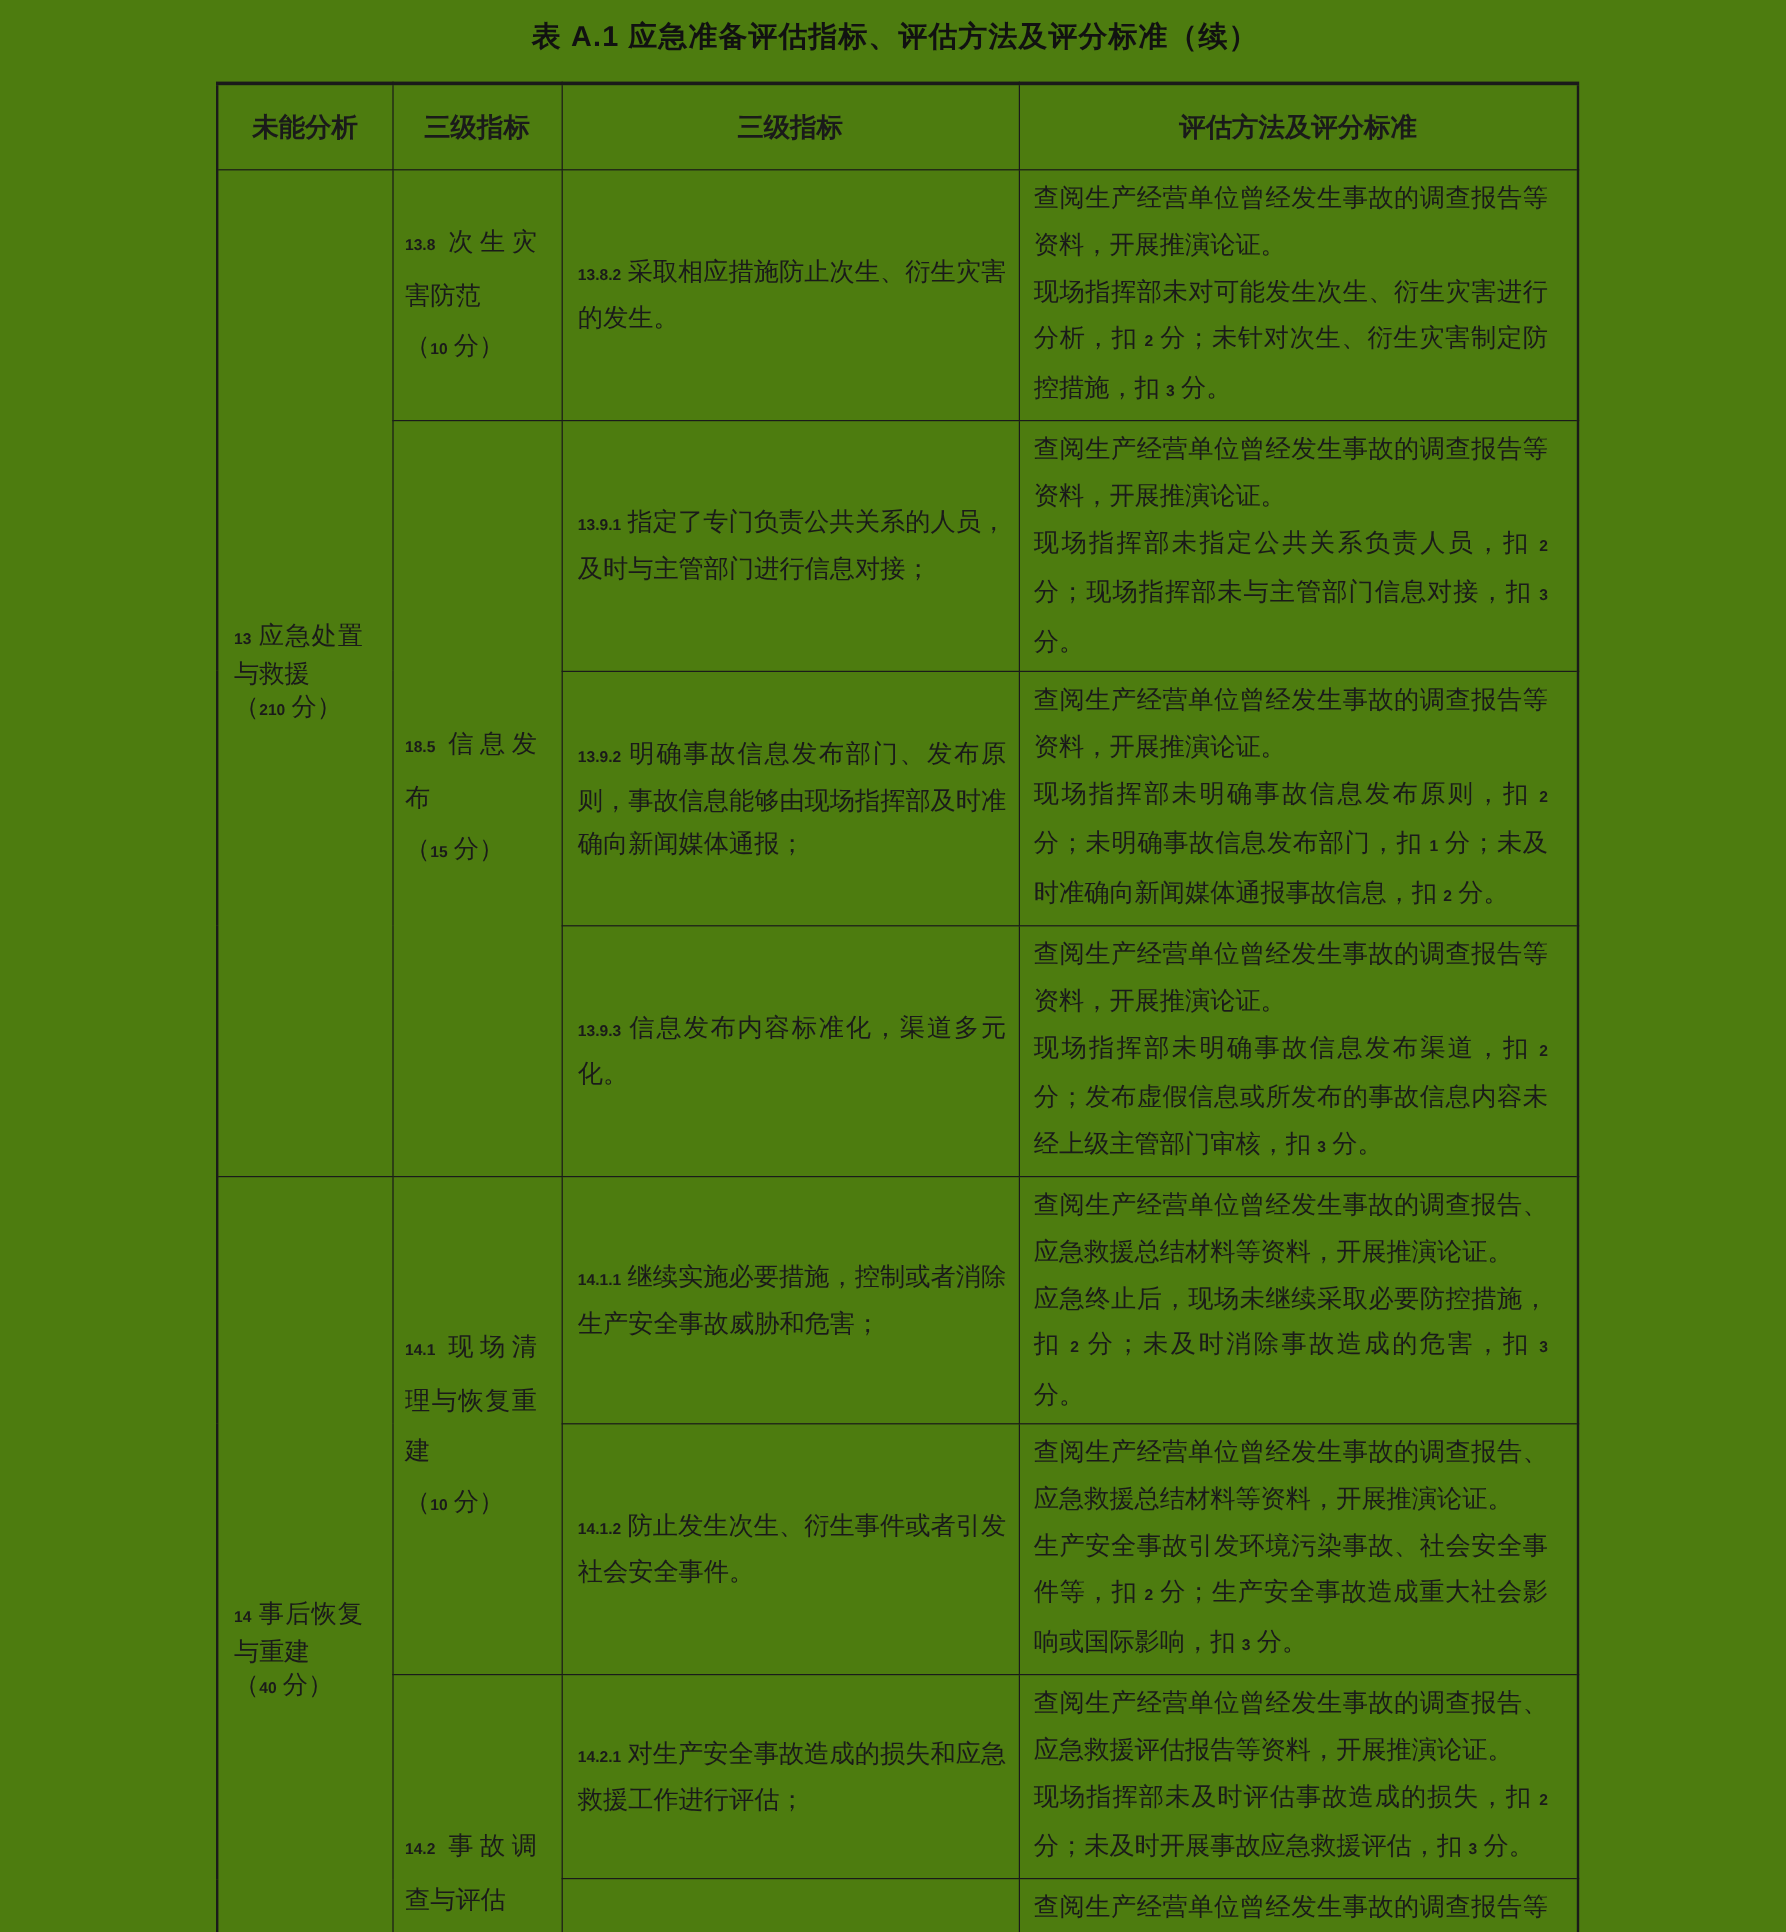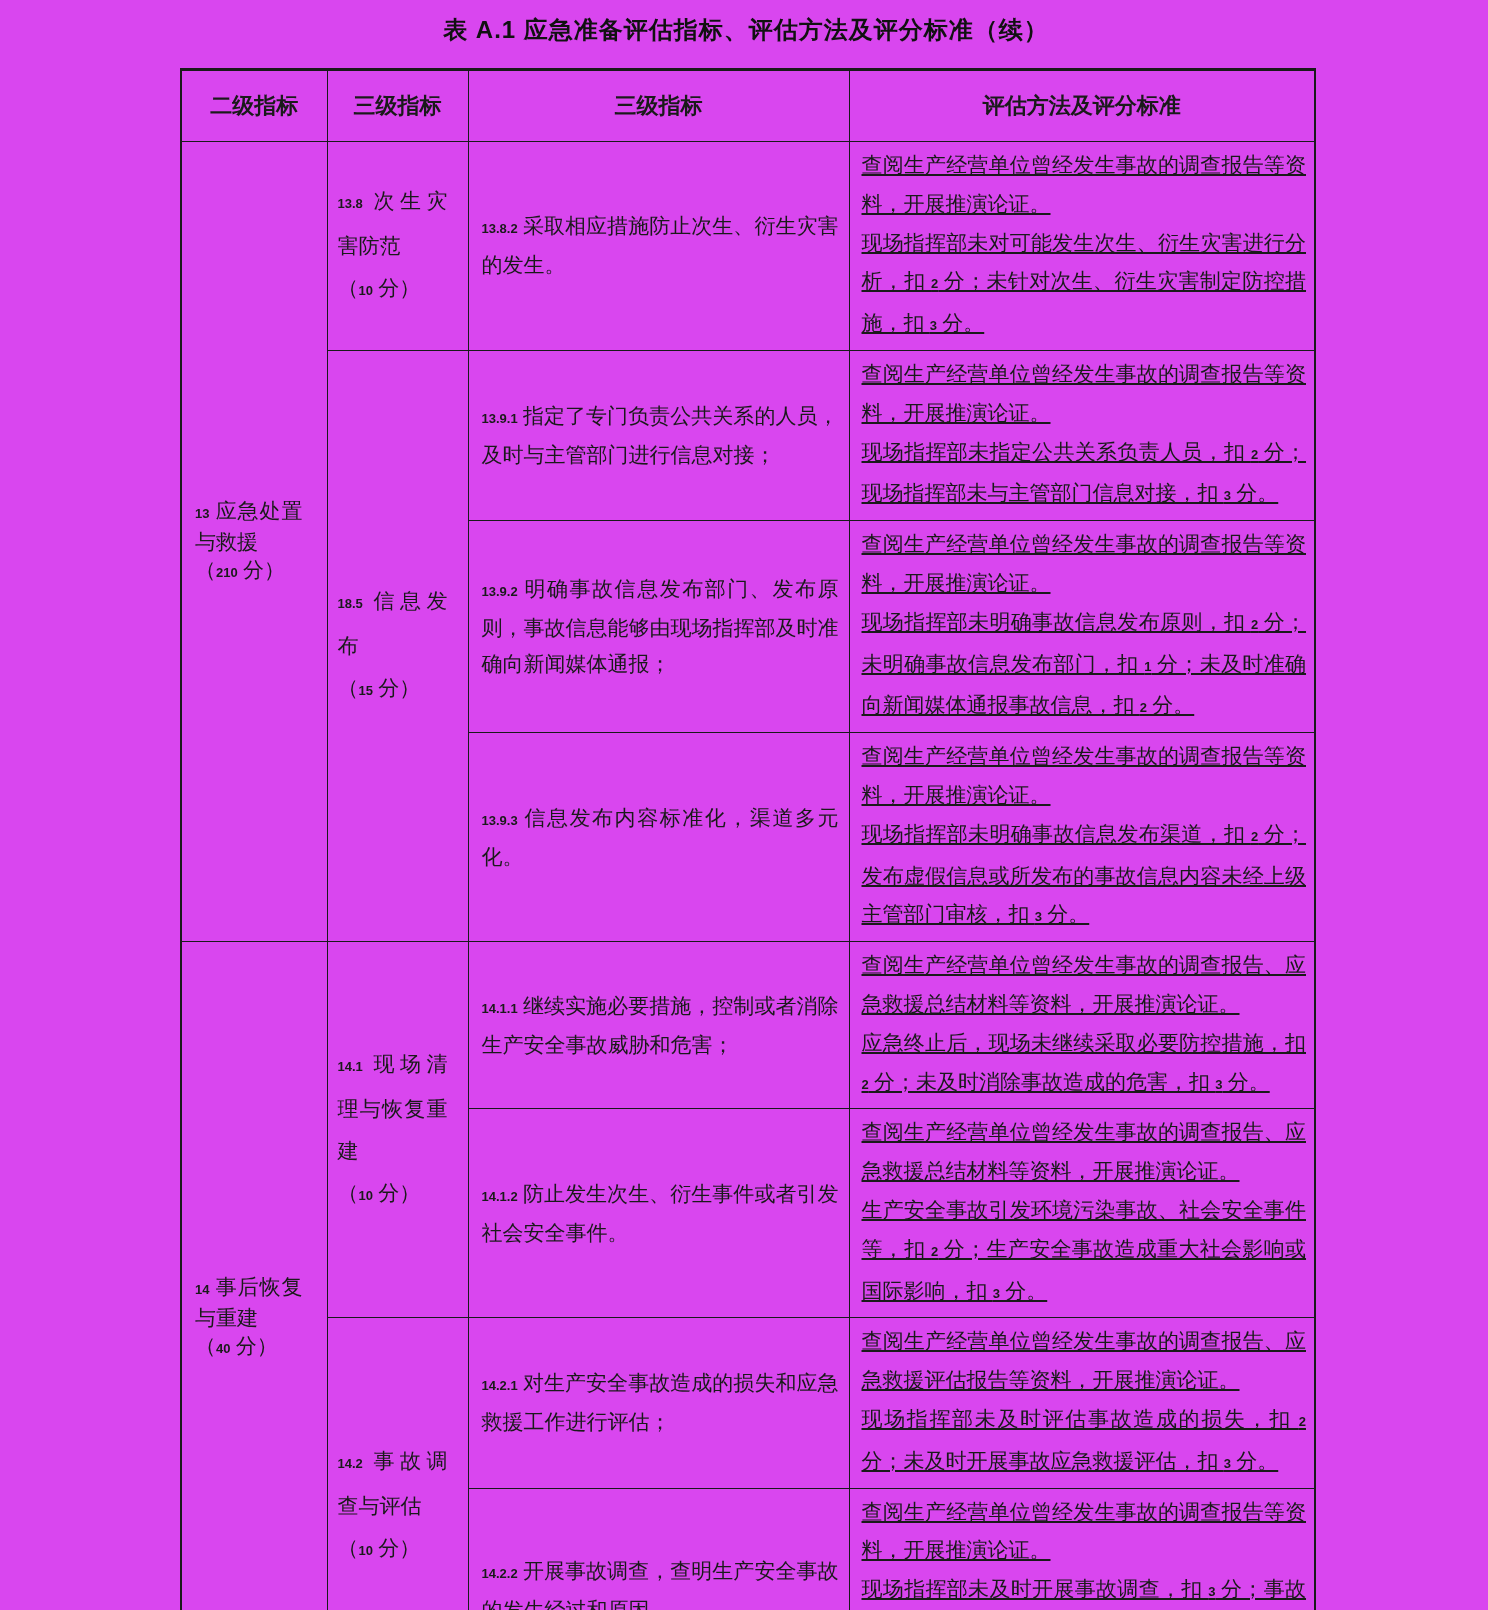--- a/index.html
+++ b/index.html
@@ -1,20 +1,20 @@
 <!DOCTYPE html>
 <html><head>
 <meta charset="utf-8">
 <style>
   html,body{margin:0;padding:0;background:#ffffff;}
   .page{
     position:relative;
     width:1488px;
     height:1610px;
-    background:#d946ef;
+    background:#4d7c0f;
     overflow:hidden;
     font-family:"Liberation Serif","DejaVu Serif",serif;
     color:#1a1a1a;
   }
   .doc-title{
     position:absolute;
     top:14px; left:178px; width:1136px;
     text-align:center;
     font-family:"Liberation Sans","DejaVu Sans",sans-serif;
     font-weight:bold;
@@ -72,23 +72,22 @@
   }
   td.lv3{
     font-size:21px;
     line-height:36px;
     padding:6px 10px 6px 13px;
     text-align:justify;
   }
   td.mth{
     font-size:21px;
     line-height:38.8px;
-    padding:4px 8px 4px 12px;
+    padding:4px 24px 4px 12px;
     text-align:justify;
-    text-decoration:underline;
   }
   .num{
     font-family:"Liberation Sans","DejaVu Sans",sans-serif;
     font-weight:bold;
     font-size:13px;
   }
   
   .watermark{
     position:absolute;
     left:1140px; top:1500px;
@@ -120,21 +119,21 @@
 
   <table class="eval">
     <colgroup>
         <col class="c1">
         <col class="c2">
         <col class="c3">
         <col class="c4">
       </colgroup>
     <thead>
       <tr class="hrow">
-        <th>二级指标</th>
+        <th>未能分析</th>
         <th>三级指标</th>
         <th>三级指标</th>
         <th>评估方法及评分标准</th>
       </tr>
     </thead>
     <tbody>
       <tr class="r1">
         <td class="lv1" rowspan="4"><span class="num">13</span> 应急处置与救援
 （<span class="num">210</span> 分）</td>
         <td class="lv2"><span class="num">13.8</span> 次生灾害防范

